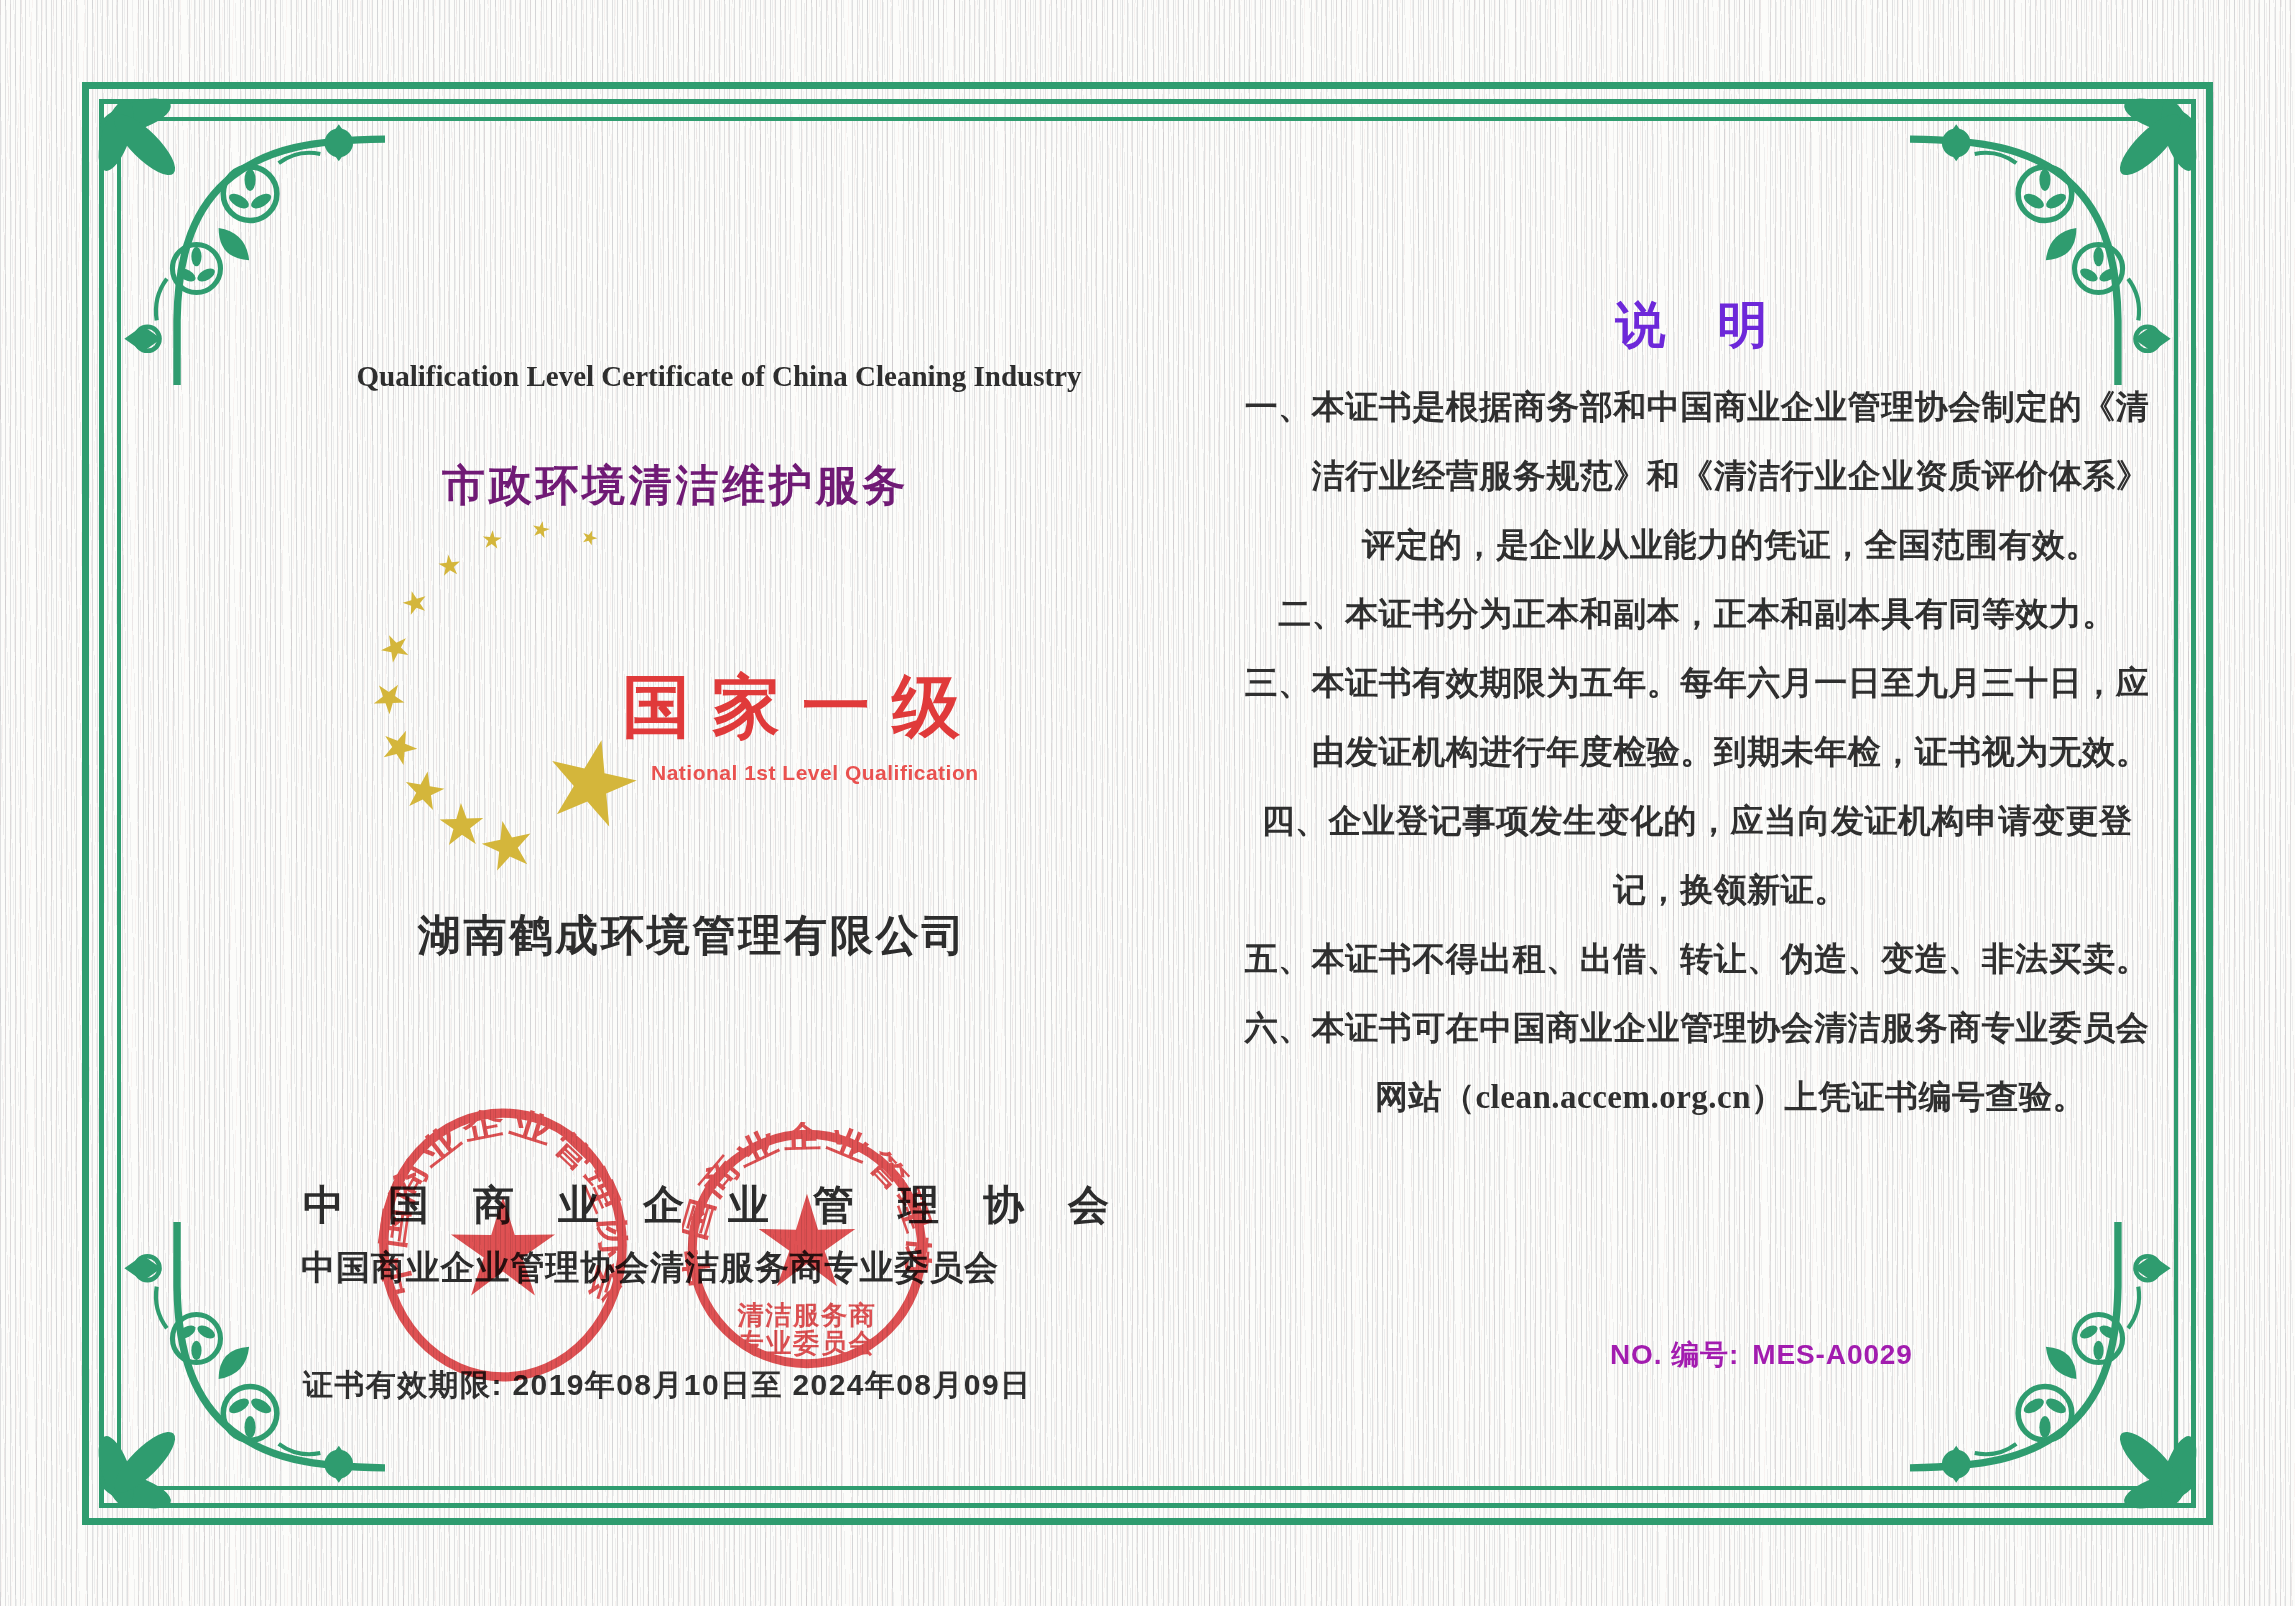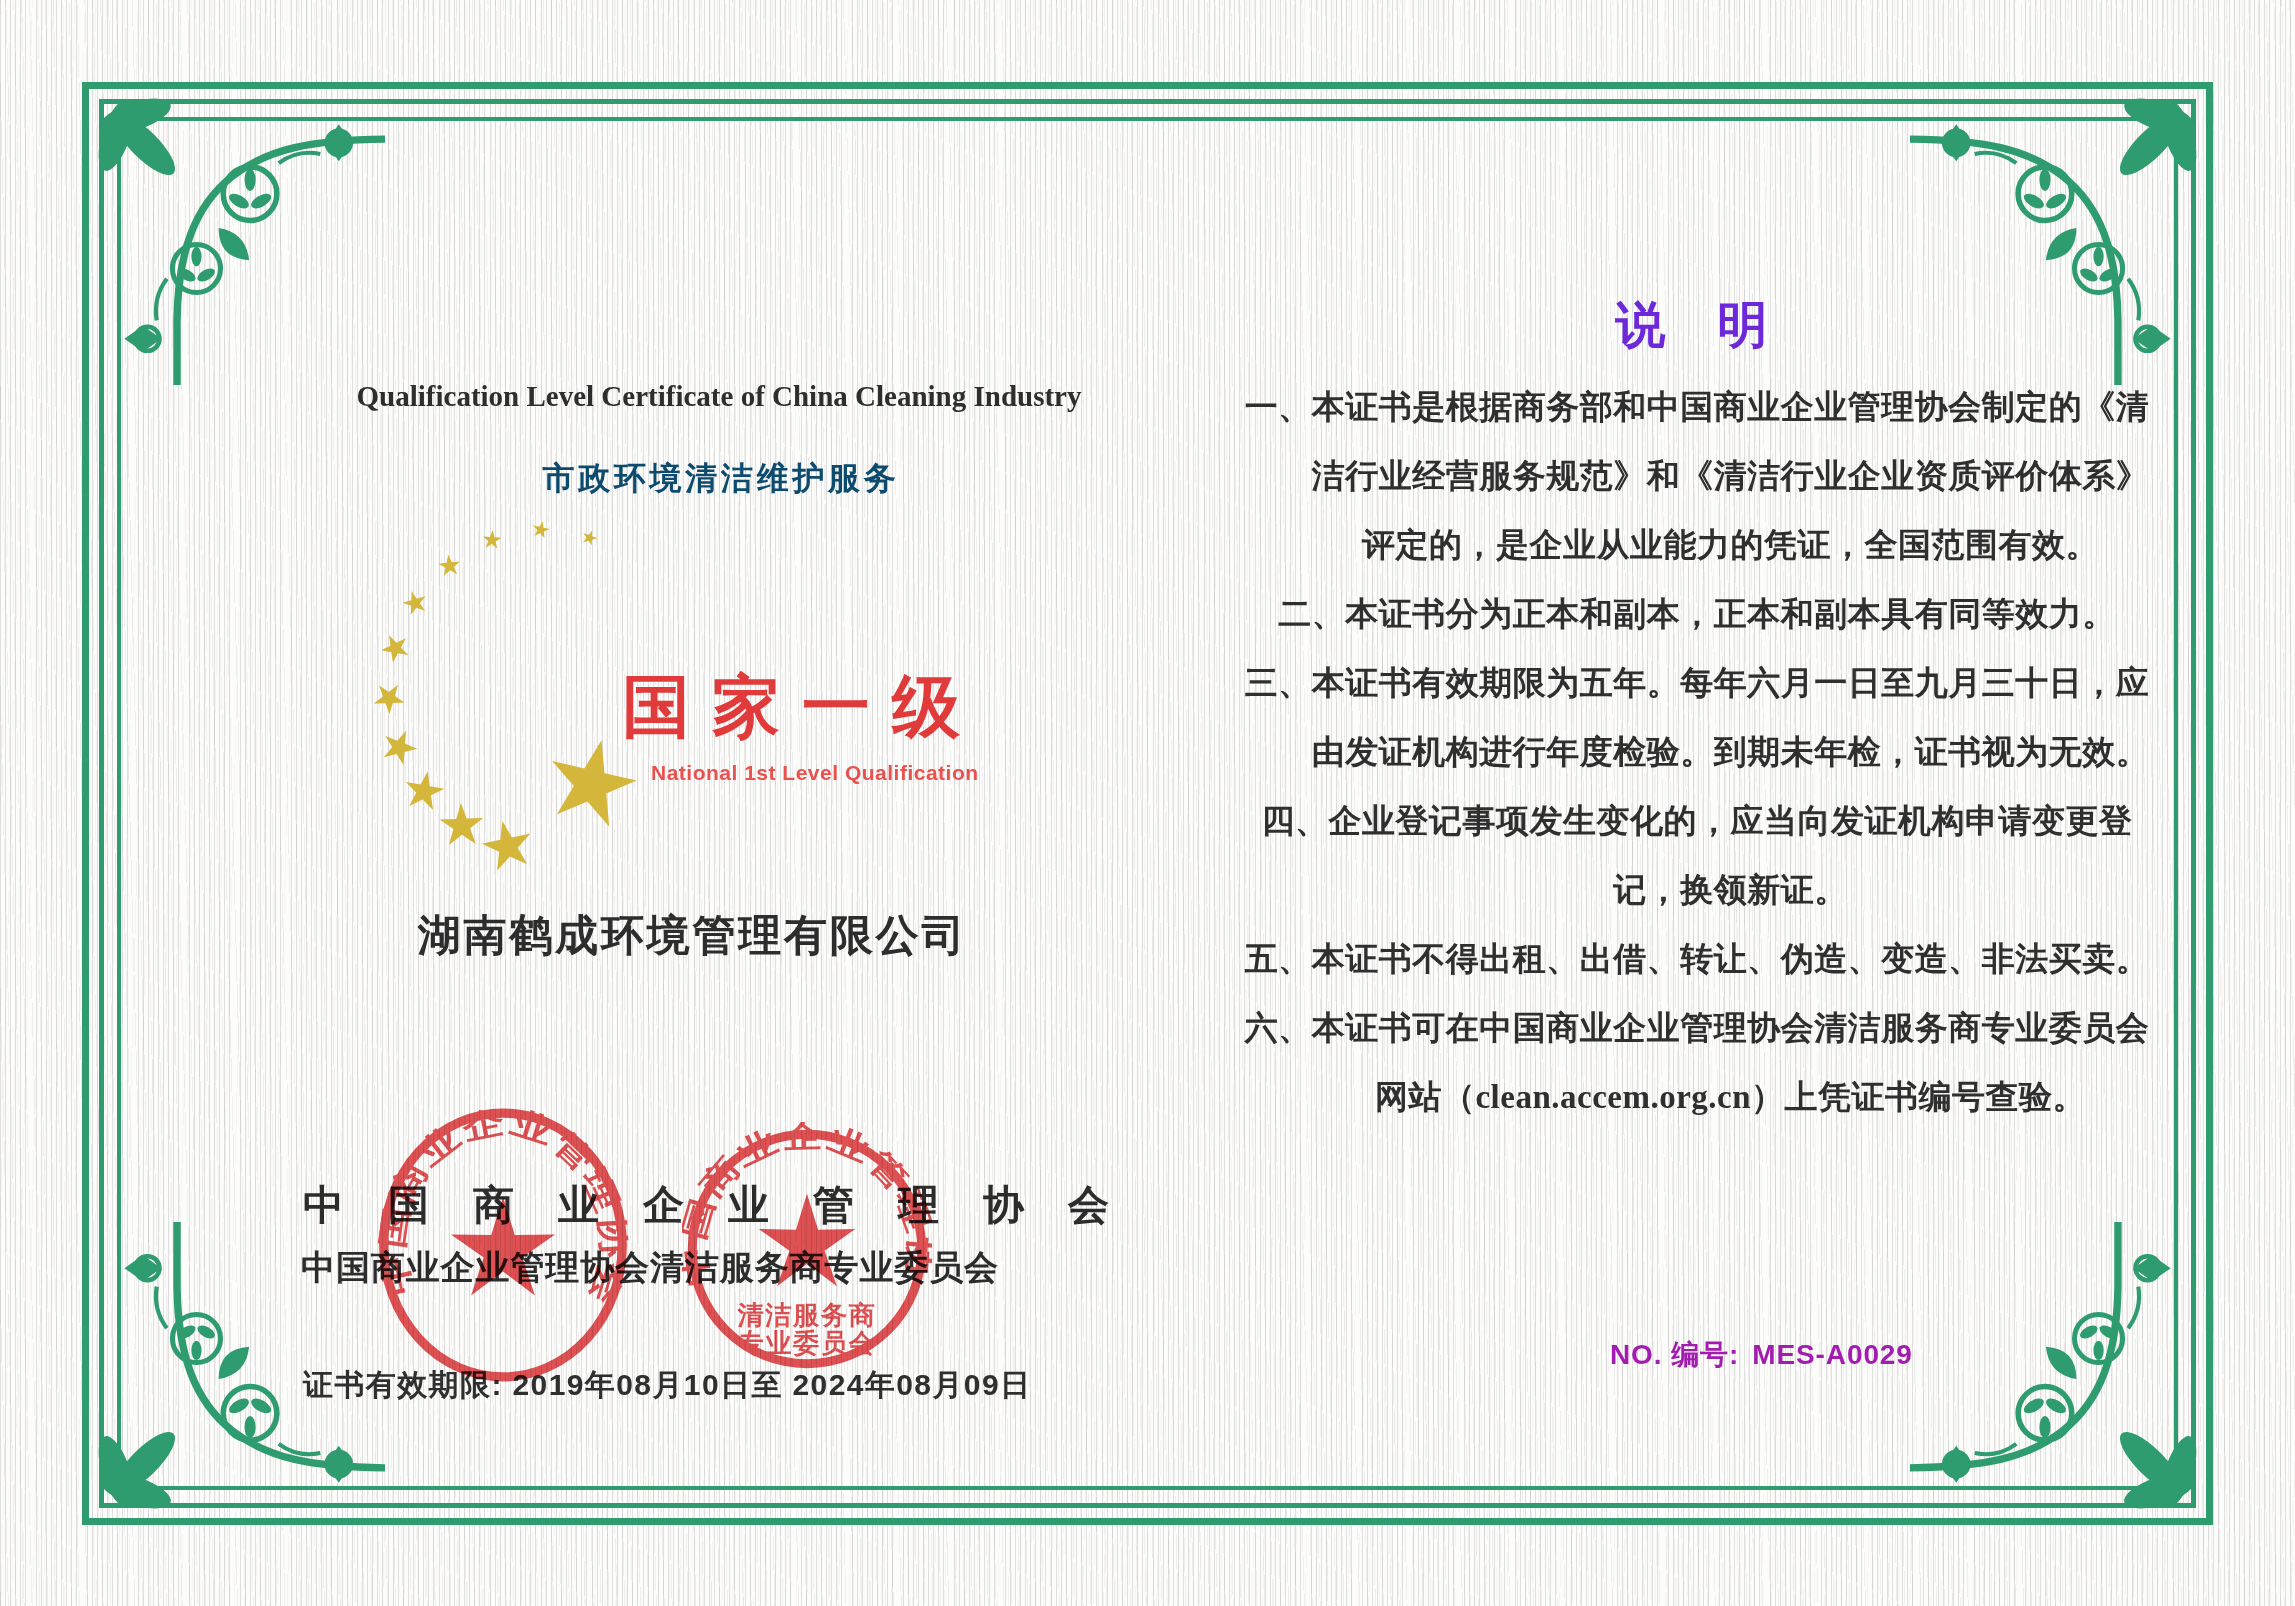--- a/index.html
+++ b/index.html
@@ -40,25 +40,25 @@
   
   .title-cn{
     left:176px;top:252px;width:999px;
     font-size:66px;font-weight:bold;letter-spacing:3.7px;
     color:#2f2f2f;font-family:"Liberation Serif", serif;
     white-space:nowrap;
   }
   .title-en{
     left:153px;top:360px;width:1132px;
     font-size:29px;font-weight:bold;color:#2e2e2e;
-    font-family:"Liberation Serif", serif;white-space:nowrap;margin-top:20px;
+    font-family:"Liberation Serif", serif;white-space:nowrap;
   }
   .service{
-    left:199px;top:457px;width:1044px;
-    font-size:32px;font-weight:bold;letter-spacing:3.7px;color:#0c4a6e;
+    left:199px;top:457px;width:953px;
+    font-size:43px;font-weight:bold;letter-spacing:3.7px;color:#701a75;
     font-family:"Liberation Sans", sans-serif;white-space:nowrap;
   }
   .starfield{left:342px;top:509px;width:416px;height:416px;}
   .star{position:absolute;color:var(--gold);line-height:1;display:block;}
   .grade{
     left:622px;top:662px;width:361px;
   }
   .grade-cn{
     font-size:68px;font-weight:bold;color:#e03a3a;
     letter-spacing:22px;white-space:nowrap;

